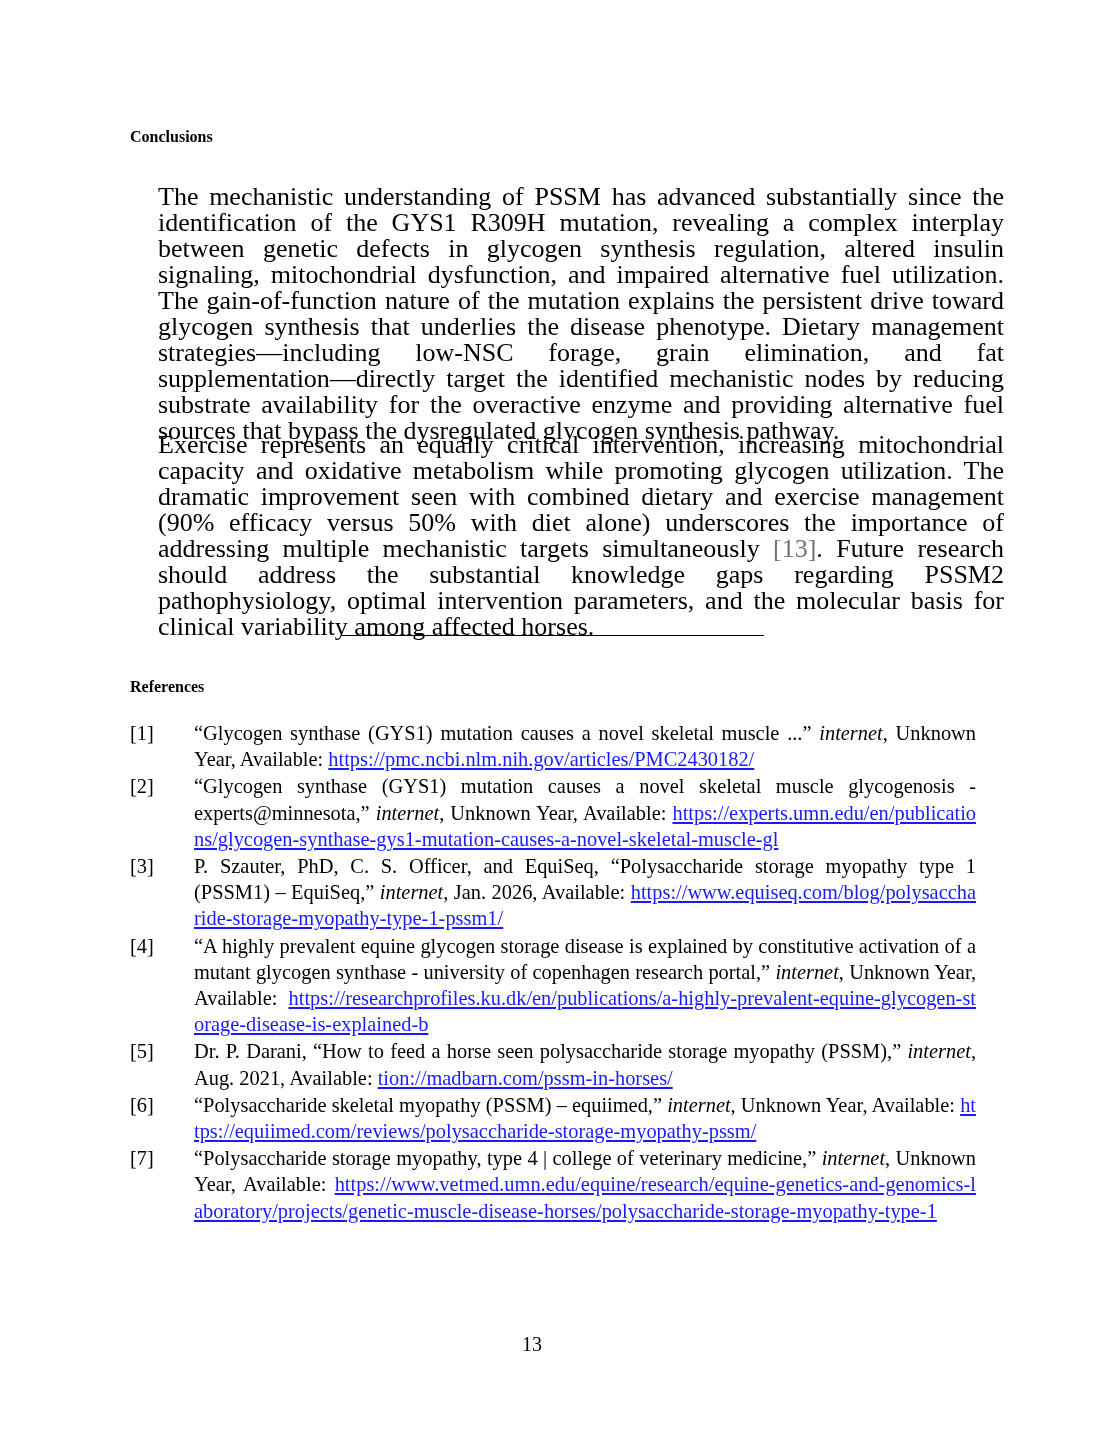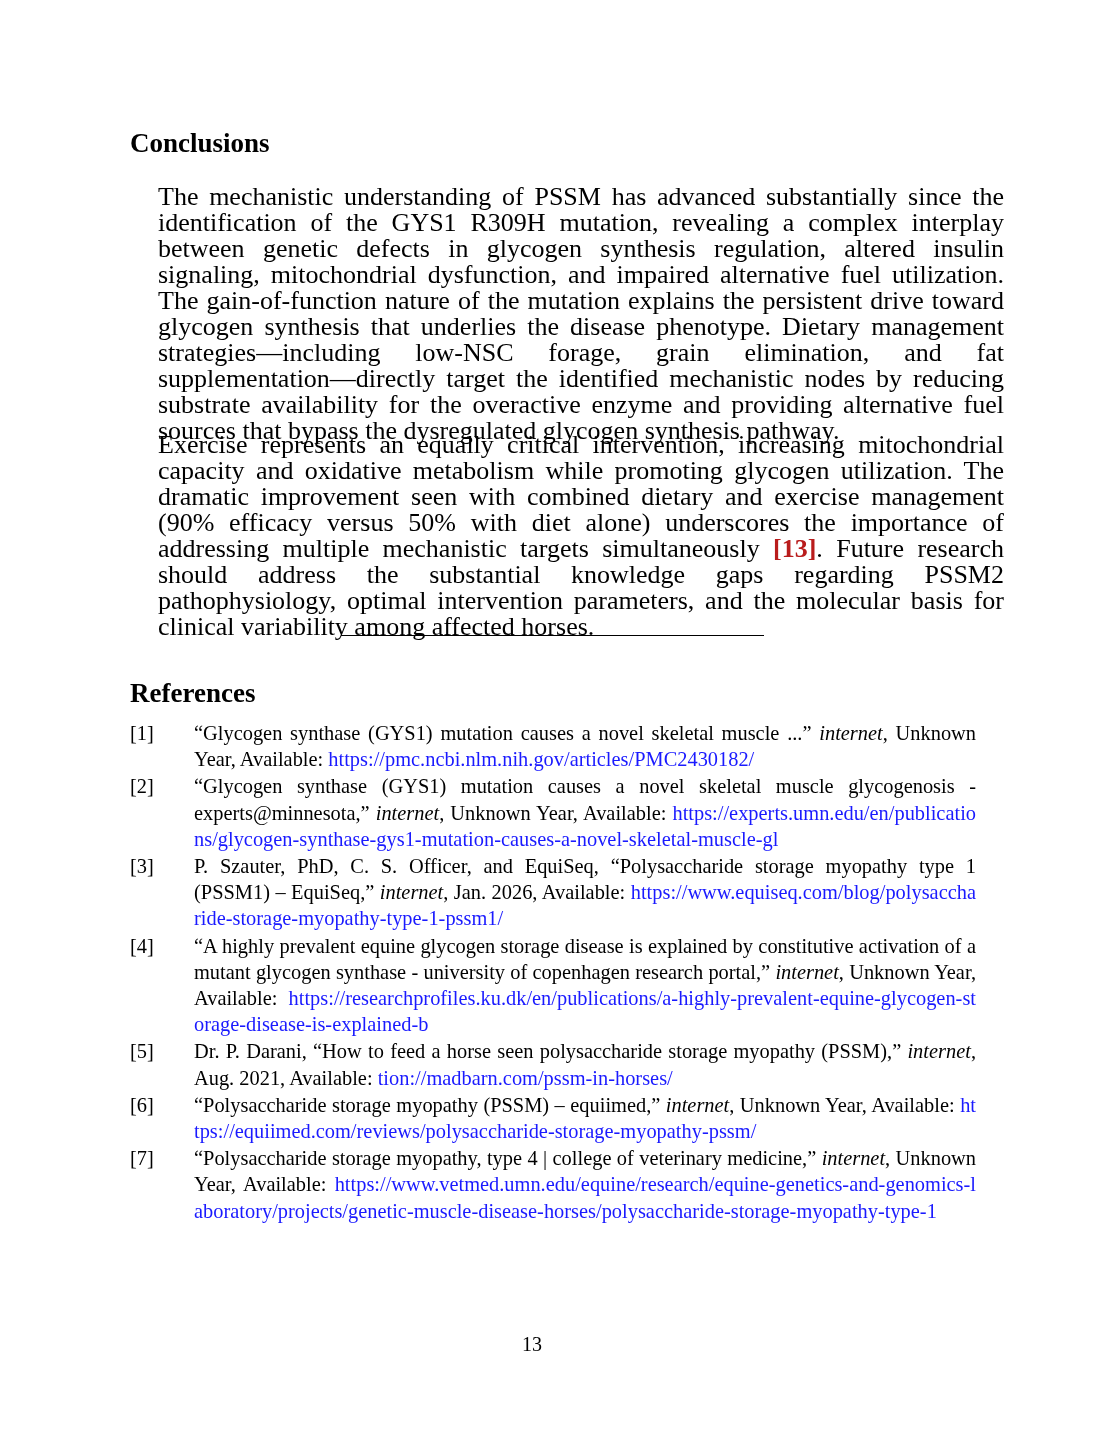--- a/index.html
+++ b/index.html
@@ -1,27 +1,27 @@
 <!DOCTYPE html>
 <html><head>
 <meta charset="utf-8">
 <style>
   html, body { margin: 0; padding: 0; background: #ffffff; }
   body { width: 1105px; height: 1430px; position: relative; overflow: hidden;
          font-family: "Liberation Serif", "DejaVu Serif", serif; color: #000; }
   .page { position: absolute; left: 130px; top: 0; width: 846px; }
-  h2 { font-family: "Liberation Serif", serif; font-weight: bold; font-size: 27px; margin: 0; position: absolute; left: 0; }
+  h2 { font-family: "Liberation Serif", serif; font-weight: bold; font-size: 16px; margin: 0; position: absolute; left: 0; }
   .para { position: absolute; left: 16px; width: 846px; font-size: 26px; line-height: 26px; text-align: justify; margin: 12px; hyphens: manual; }
-  .cite { color: #b91c1c; font-weight: bold; }
+  .cite { color: #737373; }
   .rule { position: absolute; left: 211px; width: 423px; height: 0; border-top: 1.3px solid #000; }
   .refs { position: absolute; left: 0; width: 846px; top: 720px; }
   .ref { position: relative; padding-left: 64px; font-size: 20.4px; line-height: 26.2px; text-align: justify; margin-bottom: 1px; }
   .ref .num { position: absolute; left: 0; top: 0; }
   .ref em { font-style: italic; }
-  .ref .url { color: #1a1aff; word-break: break-all; }
+  .ref .url { color: #1a1aff; word-break: break-all; text-decoration: underline; }
   .pagenum { position: absolute; top: 1333px; left: 0; width: 1064px; text-align: center; font-size: 20px; }
 </style>
 </head>
 <body>
 
 <div class="page">
   <h2 style="top:128px;">Conclusions</h2>
 
   <p class="para" style="top:172px;">The mechanistic understanding of PSSM has advanced substantially since the identifica­tion of the GYS1 R309H mutation, revealing a complex interplay between genetic defects in glycogen synthesis regulation, altered insulin signaling, mitochondrial dysfunction, and impaired alternative fuel utilization. The gain-of-function nature of the mutation ex­plains the persistent drive toward glycogen synthesis that underlies the disease pheno­type. Dietary management strategies—including low-NSC forage, grain elimination, and fat supplementation—directly target the identified mechanistic nodes by reducing sub­strate availability for the overactive enzyme and providing alternative fuel sources that bypass the dysregulated glycogen synthesis pathway.</p>
 
@@ -41,21 +41,21 @@
     <div class="ref">
       <span class="num">[3]</span><span>P. Szauter, PhD, C. S. Officer, and EquiSeq, “Polysaccharide storage myopathy type 1 (PSSM1) – EquiSeq,” </span><em>internet</em><span>, Jan. 2026, Available: </span><a class="url">https://www.equiseq.com/blog/polysaccharide-storage-myopathy-type-1-pssm1/</a>
     </div>
     <div class="ref">
       <span class="num">[4]</span><span>“A highly prevalent equine glycogen storage disease is explained by constitutive ac­tivation of a mutant glycogen synthase - university of copenhagen research portal,” </span><em>internet</em><span>, Unknown Year, Available: </span><a class="url">https://researchprofiles.ku.dk/en/publications/a-highly-prevalent-equine-glycogen-storage-disease-is-explained-b</a>
     </div>
     <div class="ref">
       <span class="num">[5]</span><span>Dr. P. Darani, “How to feed a horse seen polysaccharide storage myopathy (PSSM),” </span><em>internet</em><span>, Aug. 2021, Available: </span><a class="url">tion://madbarn.com/pssm-in-horses/</a>
     </div>
     <div class="ref">
-      <span class="num">[6]</span><span>“Polysaccharide storage myopathy (PSSM) – equiimed,” </span><em>internet</em><span>, Unknown Year, Available: </span><a class="url">https://equiimed.com/reviews/polysaccharide-storage-myopathy-pssm/</a>
+      <span class="num">[6]</span><span>“Polysaccharide skeletal myopathy (PSSM) – equiimed,” </span><em>internet</em><span>, Unknown Year, Available: </span><a class="url">https://equiimed.com/reviews/polysaccharide-storage-myopathy-pssm/</a>
     </div>
     <div class="ref">
       <span class="num">[7]</span><span>“Polysaccharide storage myopathy, type 4 | college of veterinary medicine,” </span><em>internet</em><span>, Unknown Year, Available: </span><a class="url">https://www.vetmed.umn.edu/equine/research/equine-genetics-and-genomics-laboratory/projects/genetic-muscle-disease-horses/polysaccharide-storage-myopathy-type-1</a>
     </div>
   </div>
 </div>
 
 <div class="pagenum">13</div>
 
 </body></html>

